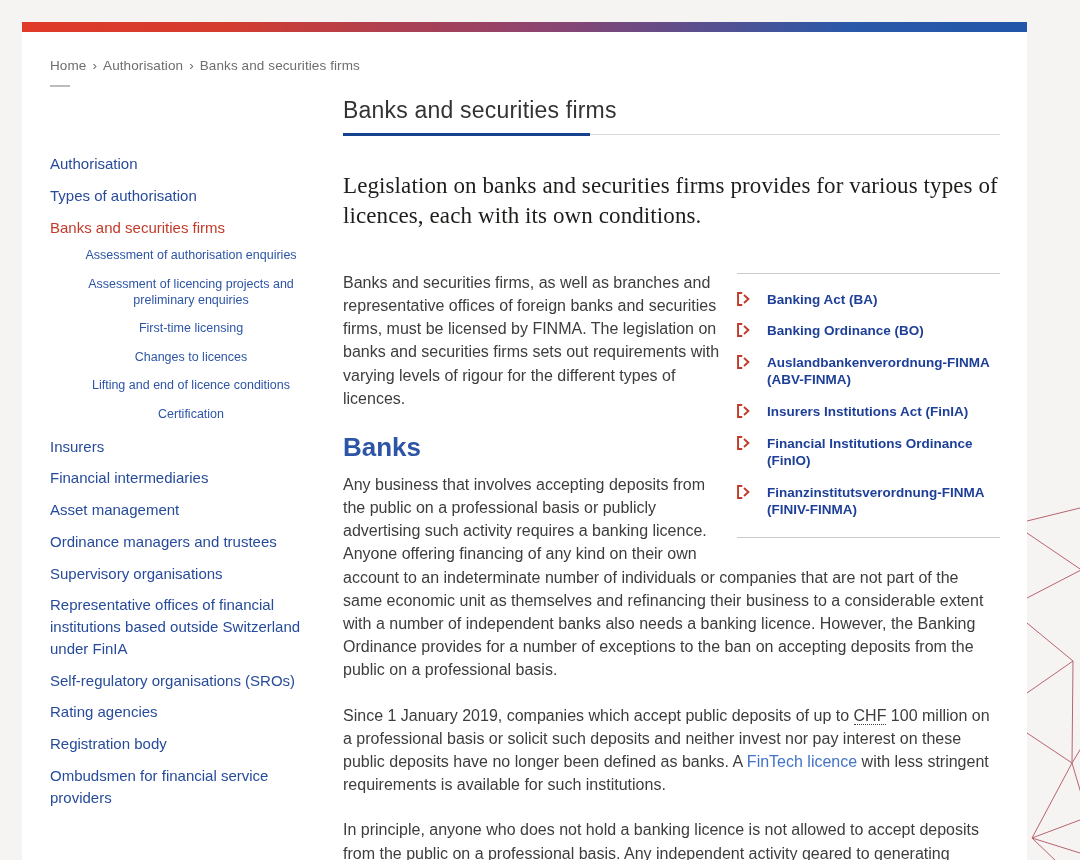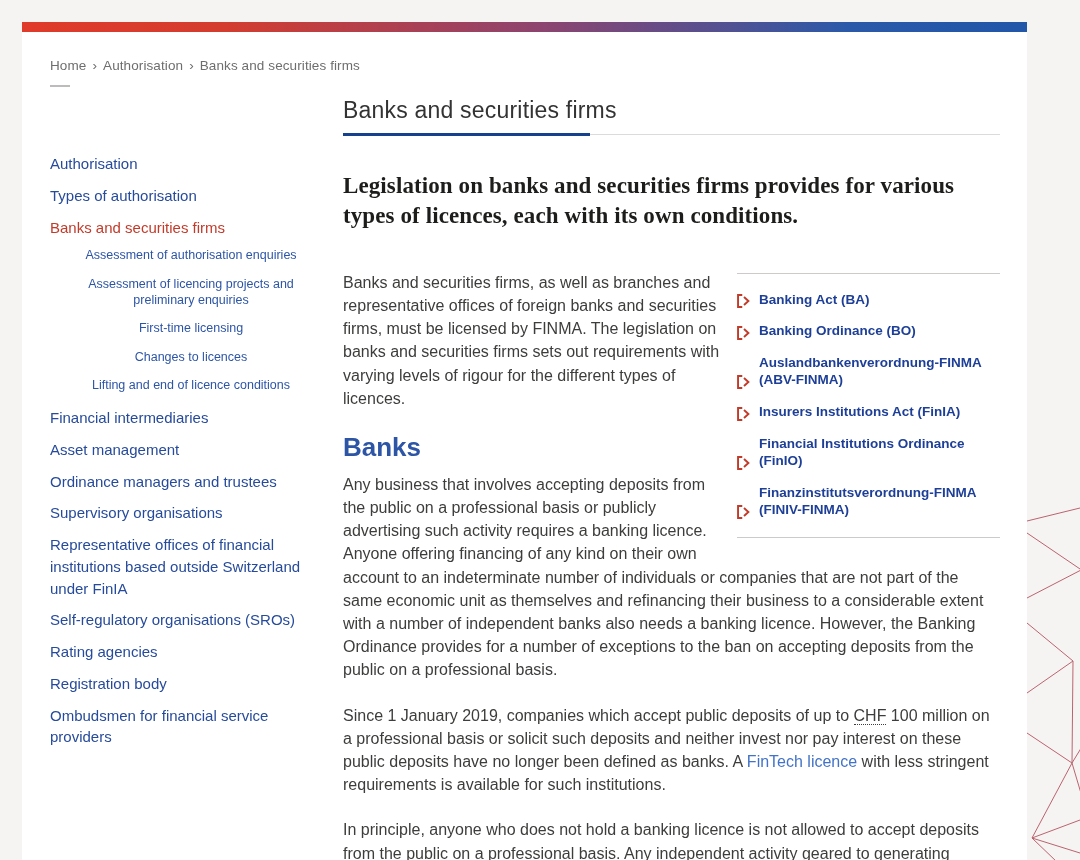--- a/index.html
+++ b/index.html
@@ -45,33 +45,33 @@
   }
 
   
   .main-col { flex: 1; min-width: 0; }
   .page-title-block { position: relative; border-bottom: 1px solid #dcdbd9; padding-bottom: 10px; }
   .page-title { font-size: 23px; font-weight: 400; color: #333333; letter-spacing: .2px; }
   .title-accent { position: absolute; left: 0; bottom: -2px; width: 247px; height: 3px; background: #16418c; }
 
   .lead {
     font-family: "Liberation Serif", serif;
-    font-size: 23px; font-weight: 700; color: #1d1d1b;
+    font-size: 23px; font-weight: 400; color: #1d1d1b;
     line-height: 1.3; margin-top: 36px; letter-spacing: .1px;
   }
 
   .body-flow { margin-top: 40px; }
 
   
   .rail {
     float: right; width: 263px; margin: 2px 0 26px 14px;
     border-top: 1px solid #cccbca; border-bottom: 1px solid #cccbca;
     padding: 17px 0 18px 0;
   }
-  .rail-link { display: flex; align-items: flex-end; margin-bottom: 14px; text-decoration: none; cursor: pointer; }
+  .rail-link { display: flex; align-items: flex-start; margin-bottom: 14px; text-decoration: none; cursor: pointer; gap: 8px; }
   .rail-link:last-child { margin-bottom: 0; }
   .rail-icon { flex-shrink: 0; width: 14px; height: 14px; margin: 1px 8px 0 0; }
   .rail-label { font-size: 13.5px; font-weight: bold; color: #1d3f97; line-height: 1.3; }
 
   p.body-text {
     font-size: 16px; line-height: 1.45; color: #3d3d3c; margin-bottom: 22px;
   }
   .section-heading {
     font-size: 26px; font-weight: 700; color: #2d55a6; margin: 19px 0 10px 0;
   }
@@ -102,21 +102,23 @@
       <nav class="sidenav">
         <a class="nav-item">Authorisation</a>
         <a class="nav-item">Types of authorisation</a>
         <a class="nav-item active">Banks and securities firms</a>
         <div class="subnav">
           <a class="subnav-item">Assessment of authorisation enquiries</a>
           <a class="subnav-item">Assessment of licencing projects and preliminary enquiries</a>
           <a class="subnav-item">First-time licensing</a>
           <a class="subnav-item">Changes to licences</a>
           <a class="subnav-item">Lifting and end of licence conditions</a>
+          <a class="subnav-item">Certification</a>
         </div>
+        <a class="nav-item">Insurers</a>
         <a class="nav-item">Financial intermediaries</a>
         <a class="nav-item">Asset management</a>
         <a class="nav-item">Ordinance managers and trustees</a>
         <a class="nav-item">Supervisory organisations</a>
         <a class="nav-item">Representative offices of financial institutions based outside Switzerland under FinIA</a>
         <a class="nav-item">Self-regulatory organisations (SROs)</a>
         <a class="nav-item">Rating agencies</a>
         <a class="nav-item">Registration body</a>
         <a class="nav-item">Ombudsmen for financial service providers</a>
       </nav>

